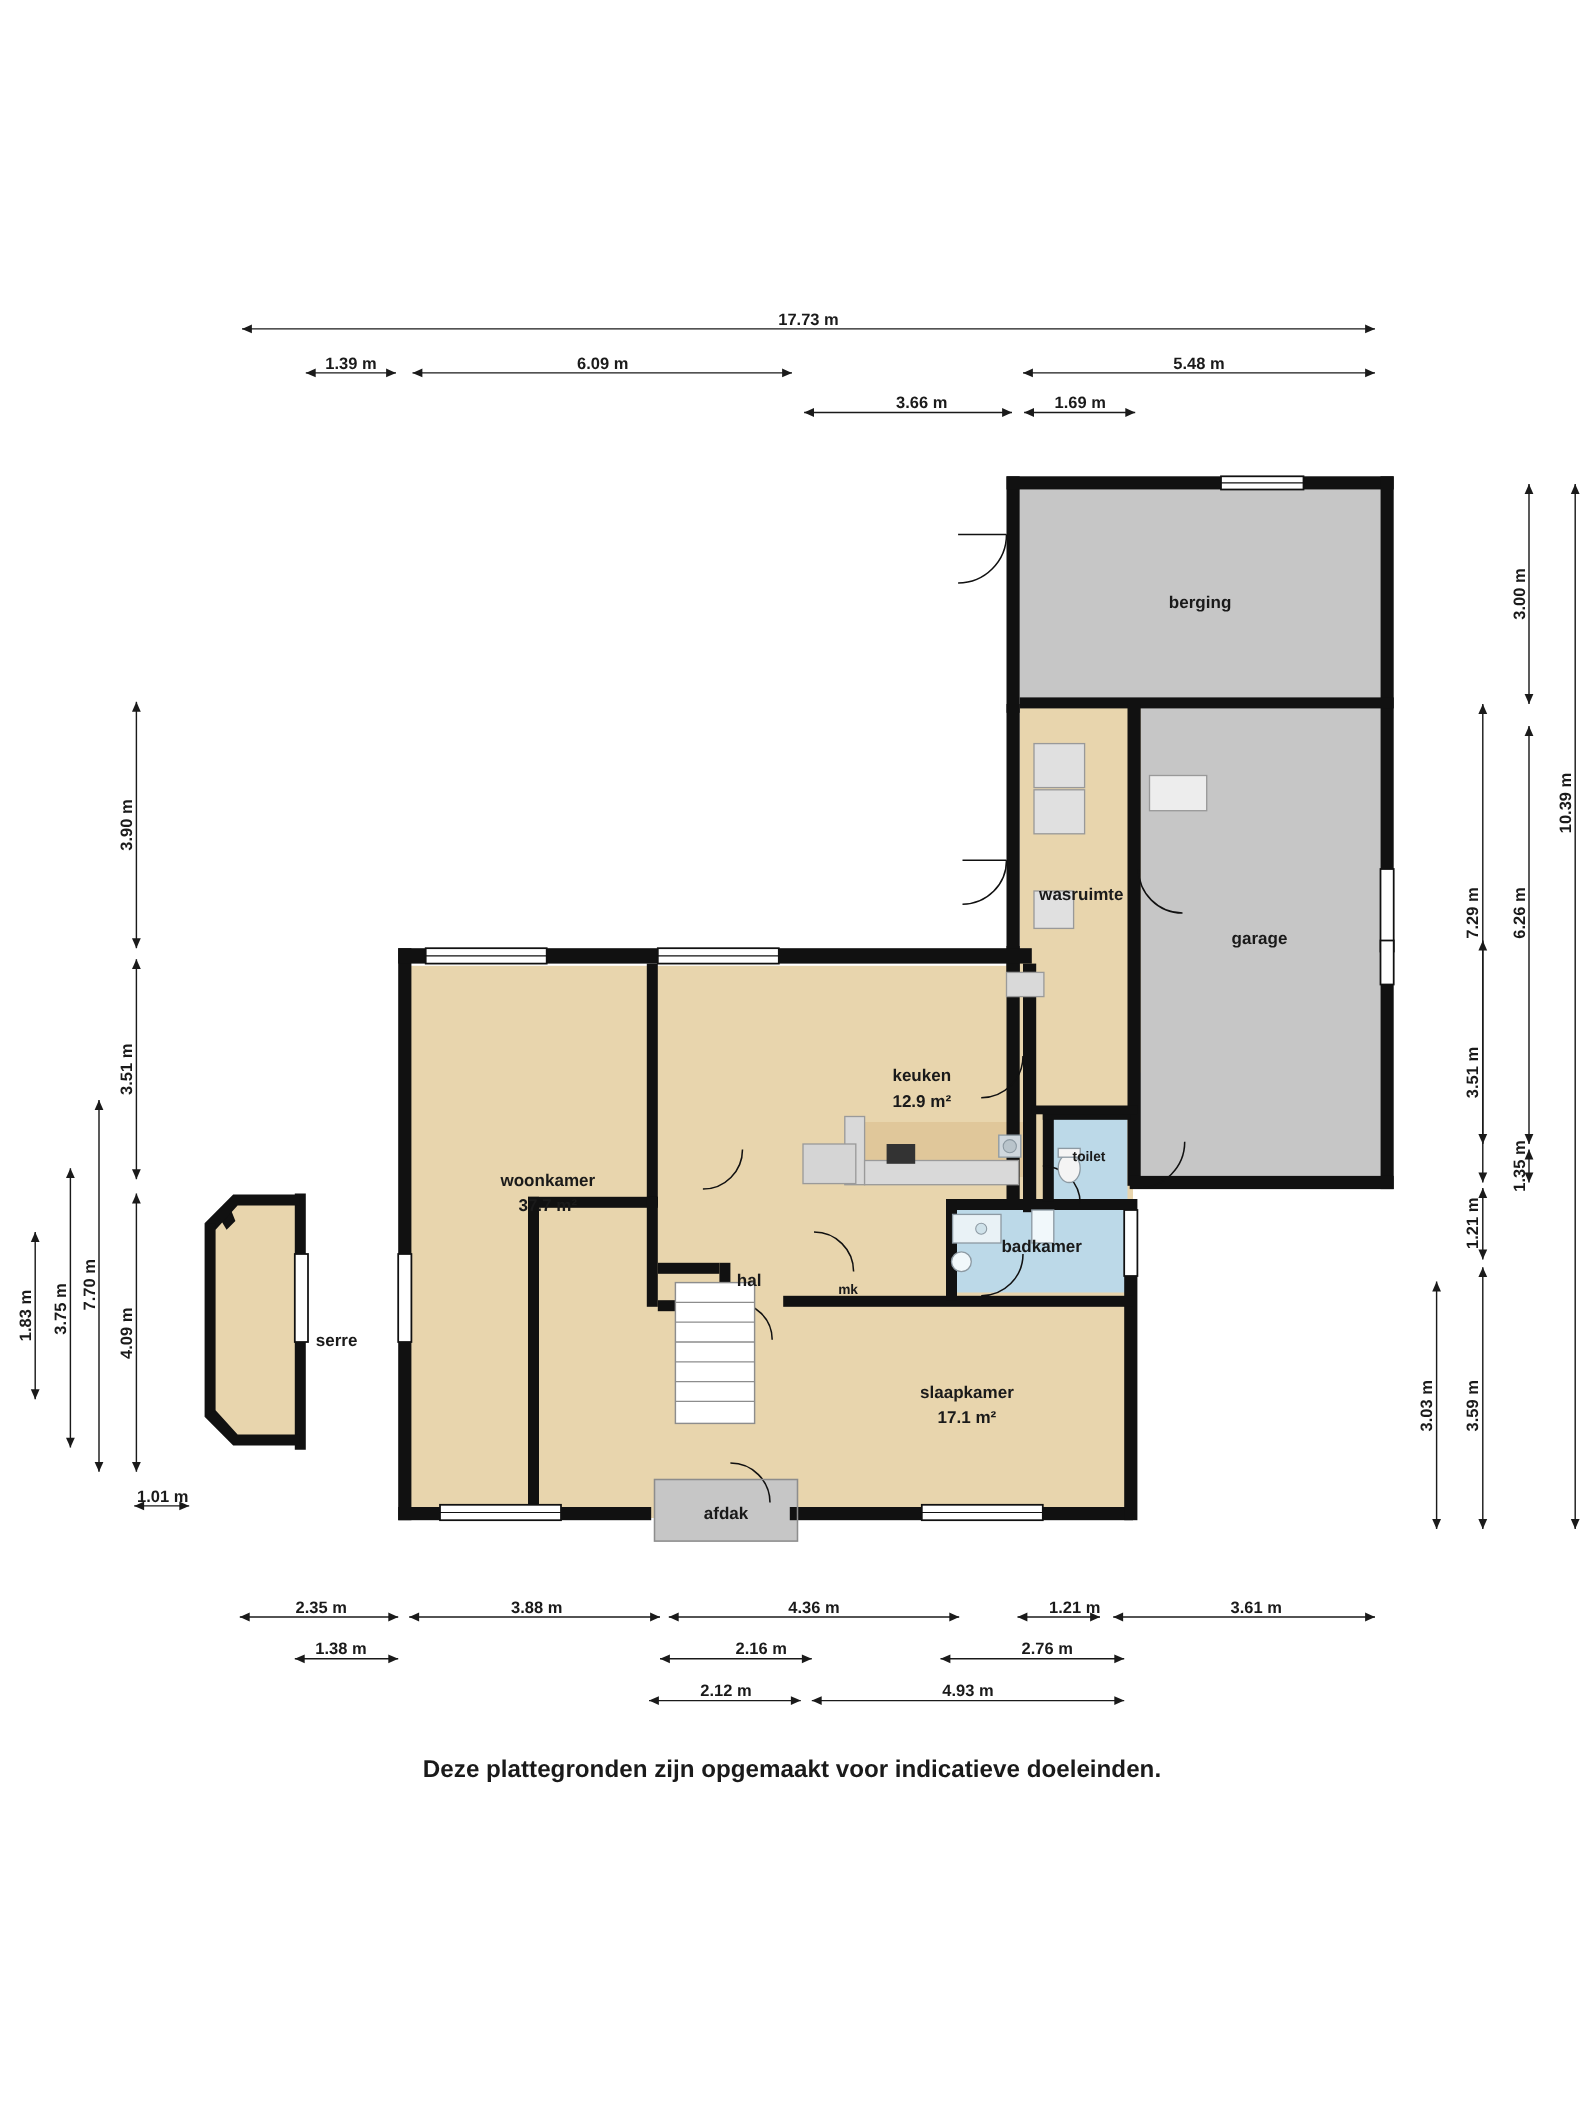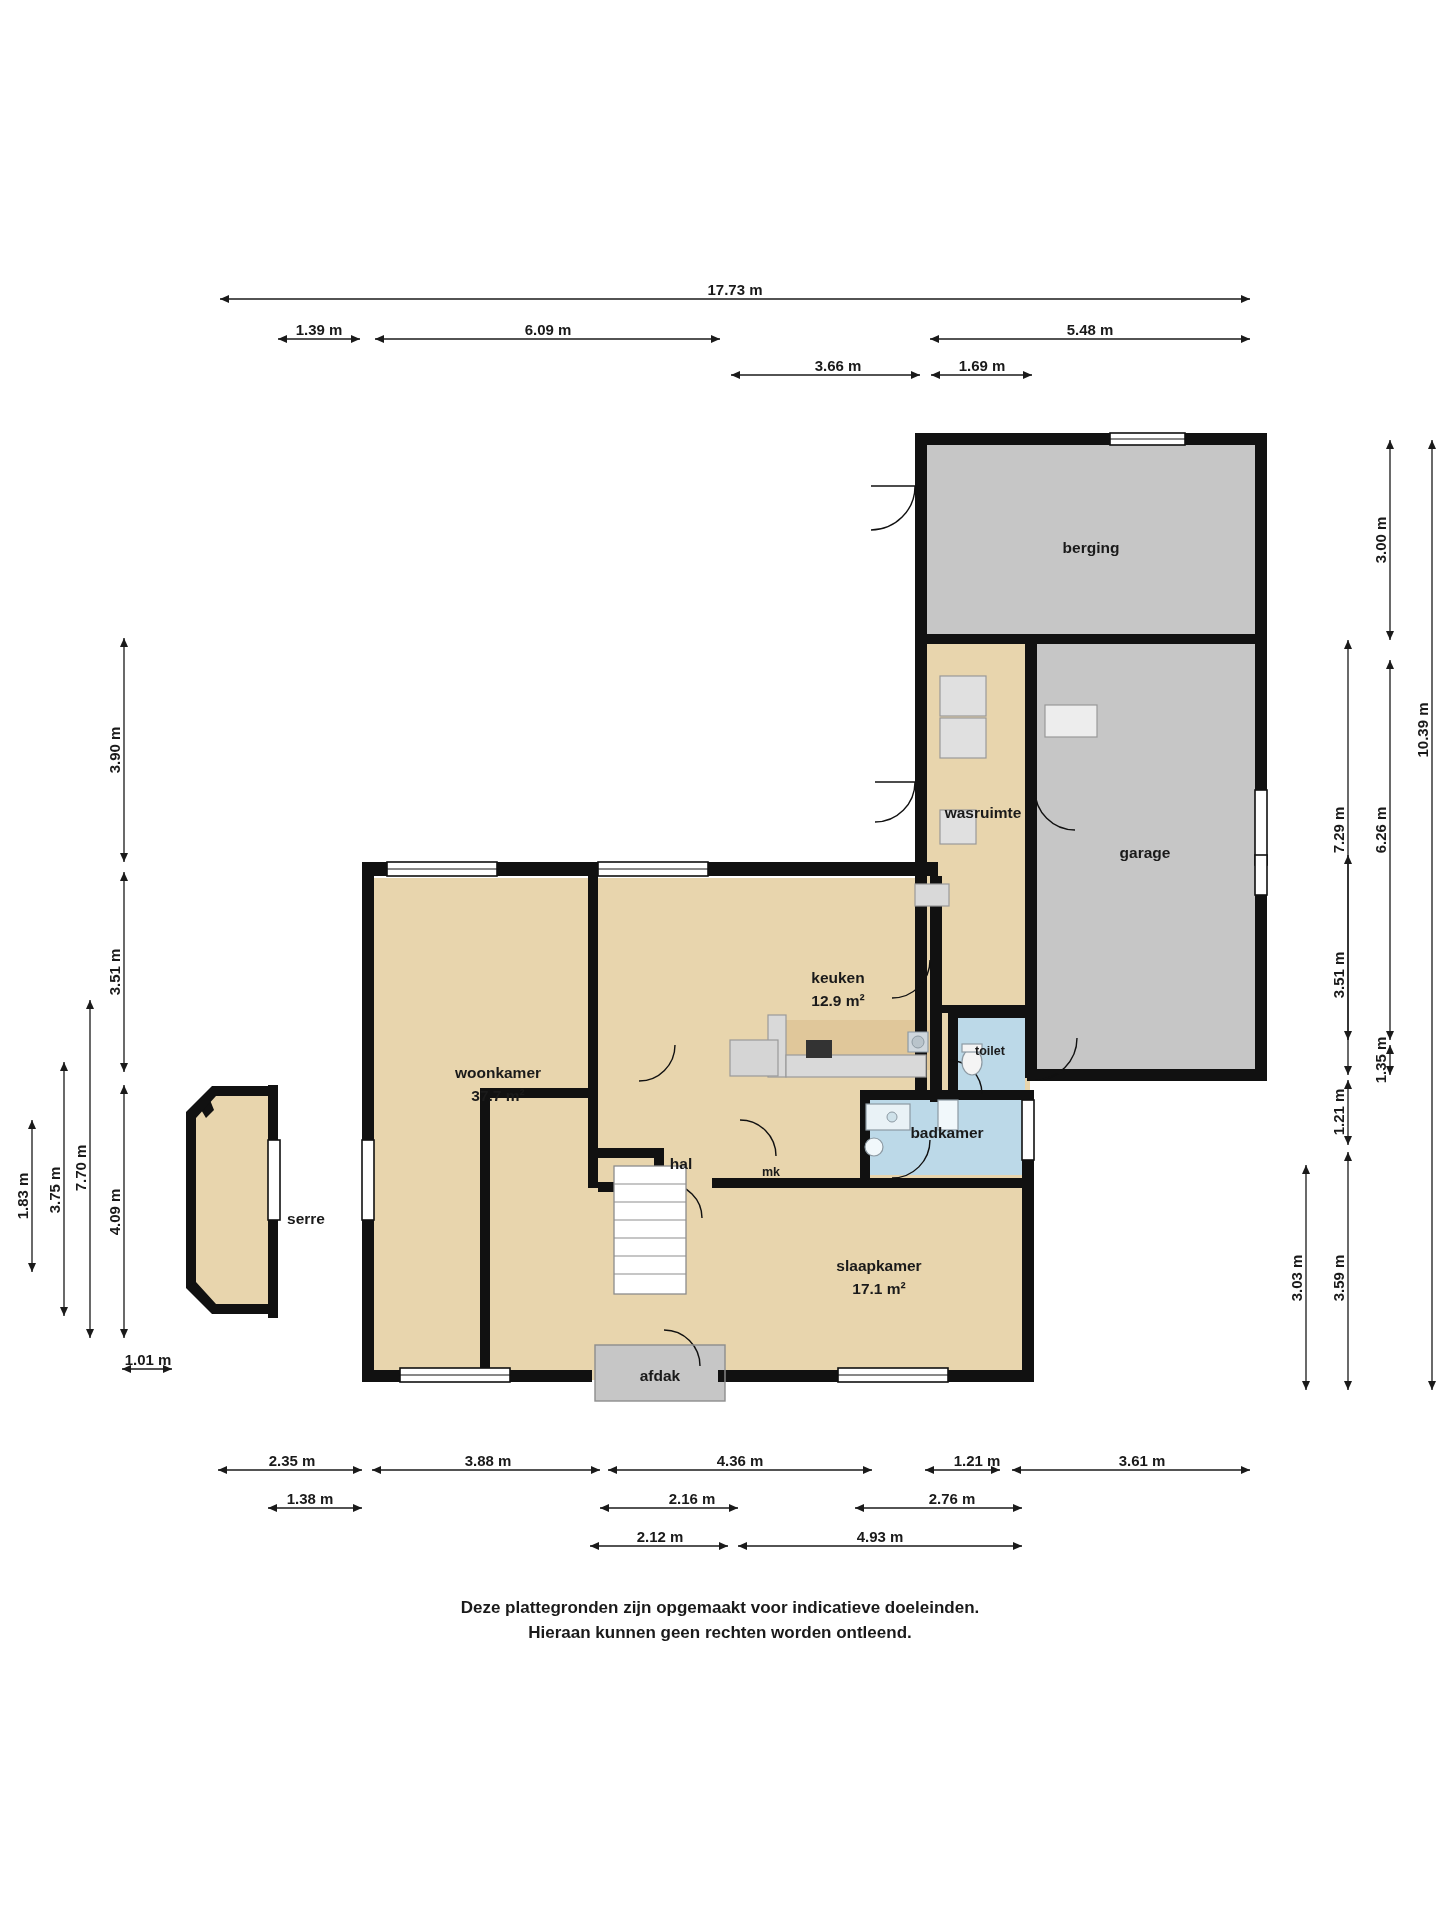--- a/index.html
+++ b/index.html
@@ -40,21 +40,21 @@
     font-size: 12.5px;
     font-weight: 700;
     fill: #1a1a1a;
   }
   .footer {
     position: absolute;
     left: 0;
     top: 1595px;
     width: 1440px;
     text-align: center;
-    font-size: 17px;
+    font-size: 22px;
     font-weight: 700;
     line-height: 25px;
     color: #1a1a1a;
   }
 </style>
 </head>
 <body>
 
 <svg id="plan" viewBox="0 0 1440 1920">
 
@@ -374,14 +374,13 @@
   <text class="roomlabel" x="681" y="1169" text-anchor="middle">hal</text>
   <text class="smalllabel" x="771" y="1176" text-anchor="middle">mk</text>
   <text class="roomlabel" x="879" y="1271" text-anchor="middle">slaapkamer</text>
   <text class="roomarea" x="879" y="1294" text-anchor="middle">17.1 m²</text>
   <text class="roomlabel" x="660" y="1381" text-anchor="middle">afdak</text>
 
 </svg>
 
 <div class="footer">
   <div>Deze plattegronden zijn opgemaakt voor indicatieve doeleinden.</div>
-  <div>Hieraan kunnen geen rechten worden ontleend.</div>
 </div>
 
 </body></html>

